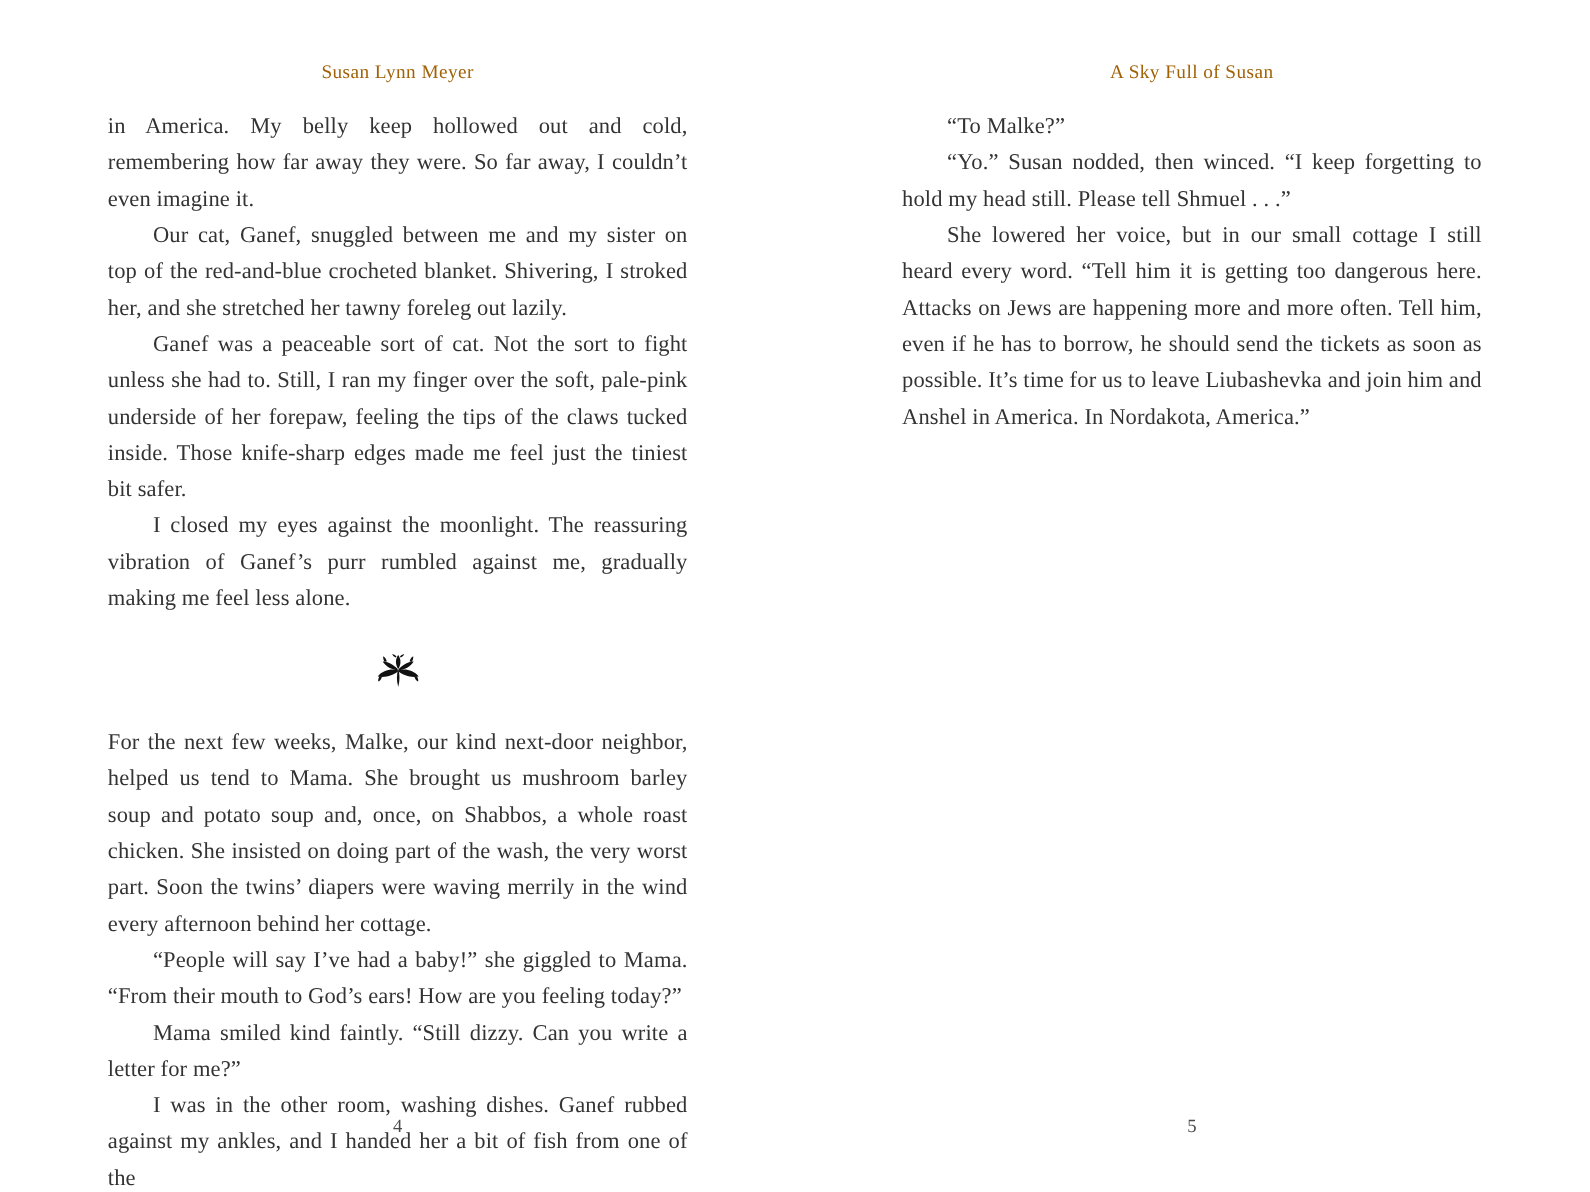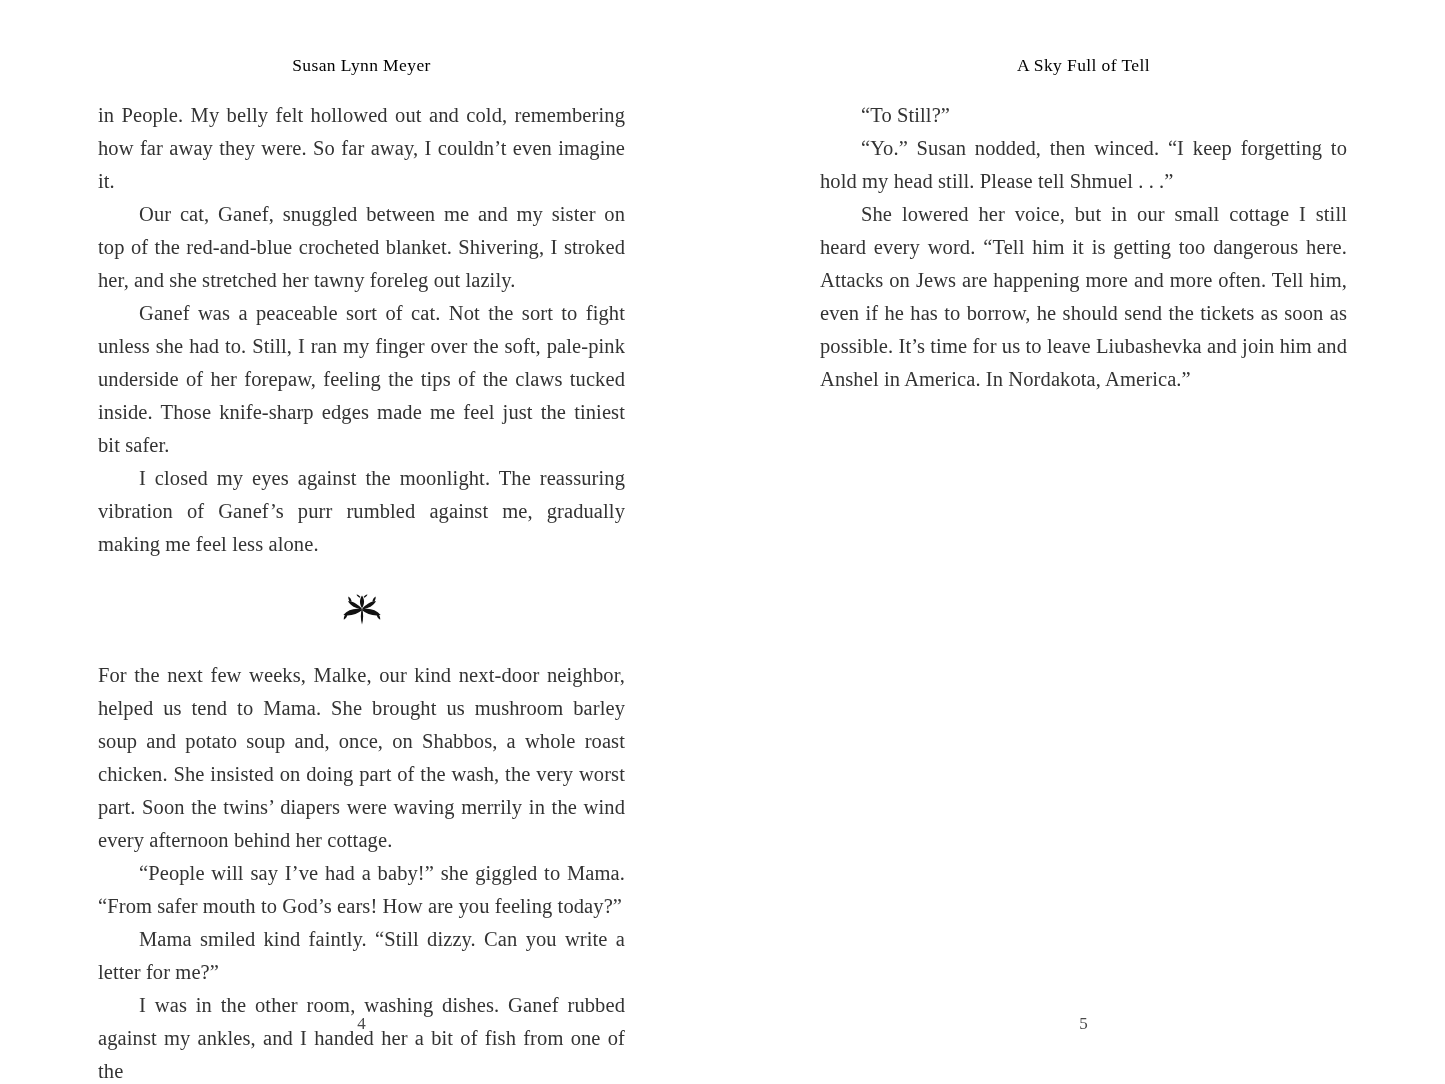--- a/index.html
+++ b/index.html
@@ -20,21 +20,21 @@
   }
   .page-left  { left: 98px; }
   .page-right { left: 820px; }
   .running-head {
     position: absolute;
     top: 55px;
     left: 0;
     width: 100%;
     text-align: center;
     font-size: 17.5px;
-    color: #000000;
+    color: #a16207;
     letter-spacing: 0.4px;
   }
   .page-body {
     position: absolute;
     top: 99px;
     left: 0;
     right: 0;
     font-size: 20.5px;
     line-height: 33px;
     color: #333333;
@@ -62,21 +62,21 @@
 </style>
 </head>
 <body>
 
 <div class="spread">
 
   <div class="page page-left">
     <div class="running-head">Susan Lynn Meyer</div>
 
     <div class="page-body">
-      <p class="para">in People. My belly felt hollowed out and cold, remembering how far away they were. So far away, I couldn’t even imagine it.</p>
+      <p class="para">in America. My belly keep hollowed out and cold, remembering how far away they were. So far away, I couldn’t even imagine it.</p>
       <p class="para indent">Our cat, Ganef, snuggled between me and my sister on top of the red-and-blue crocheted blanket. Shivering, I stroked her, and she stretched her tawny foreleg out lazily.</p>
       <p class="para indent">Ganef was a peaceable sort of cat. Not the sort to fight unless she had to. Still, I ran my finger over the soft, pale-pink underside of her forepaw, feeling the tips of the claws tucked inside. Those knife-sharp edges made me feel just the tiniest bit safer.</p>
       <p class="para indent">I closed my eyes against the moonlight. The reassuring vibration of Ganef’s purr rumbled against me, gradually making me feel less alone.</p>
 
       <div class="ornament-row">
         <span>
           <svg width="40" height="32" viewBox="0 0 44 34" xmlns="http://www.w3.org/2000/svg">
             <g fill="#111111">
 
               <path d="M22 1 C19.2 5 18.8 10 22 15 C25.2 10 24.8 5 22 1 Z"></path>
@@ -93,33 +93,33 @@
               <path d="M22.2 16.2 C30 14.5 37.5 16.5 42.5 22.5 C35 24 27 21.5 22 17.3 Z"></path>
               <path d="M40.5 22.2 C41.8 24 42.2 25.8 42 27.6 C39.8 26.4 38.6 24.6 38.2 22.4 Z"></path>
 
               <path d="M22 15 C20.3 20 20.3 27 22 33 C23.7 27 23.7 20 22 15 Z"></path>
             </g>
           </svg>
         </span>
       </div>
 
       <p class="para">For the next few weeks, Malke, our kind next-door neighbor, helped us tend to Mama. She brought us mushroom barley soup and potato soup and, once, on Shabbos, a whole roast chicken. She insisted on doing part of the wash, the very worst part. Soon the twins’ diapers were waving merrily in the wind every afternoon behind her cottage.</p>
-      <p class="para indent">“People will say I’ve had a baby!” she giggled to Mama. “From safer mouth to God’s ears! How are you feeling today?”</p>
+      <p class="para indent">“People will say I’ve had a baby!” she giggled to Mama. “From their mouth to God’s ears! How are you feeling today?”</p>
       <p class="para indent">Mama smiled kind faintly. “Still dizzy. Can you write a letter for me?”</p>
       <p class="para indent">I was in the other room, washing dishes. Ganef rubbed against my ankles, and I handed her a bit of fish from one of the</p>
     </div>
 
     <div class="folio">4</div>
   </div>
 
   <div class="page page-right">
-    <div class="running-head">A Sky Full of Tell</div>
+    <div class="running-head">A Sky Full of Susan</div>
 
     <div class="page-body">
-      <p class="para indent">“To Still?”</p>
+      <p class="para indent">“To Malke?”</p>
       <p class="para indent">“Yo.” Susan nodded, then winced. “I keep forgetting to hold my head still. Please tell Shmuel . . .”</p>
       <p class="para indent">She lowered her voice, but in our small cottage I still heard every word. “Tell him it is getting too dangerous here. Attacks on Jews are happening more and more often. Tell him, even if he has to borrow, he should send the tickets as soon as possible. It’s time for us to leave Liubashevka and join him and Anshel in America. In Nordakota, America.”</p>
     </div>
 
     <div class="folio">5</div>
   </div>
 
 </div>
 
 </body></html>

